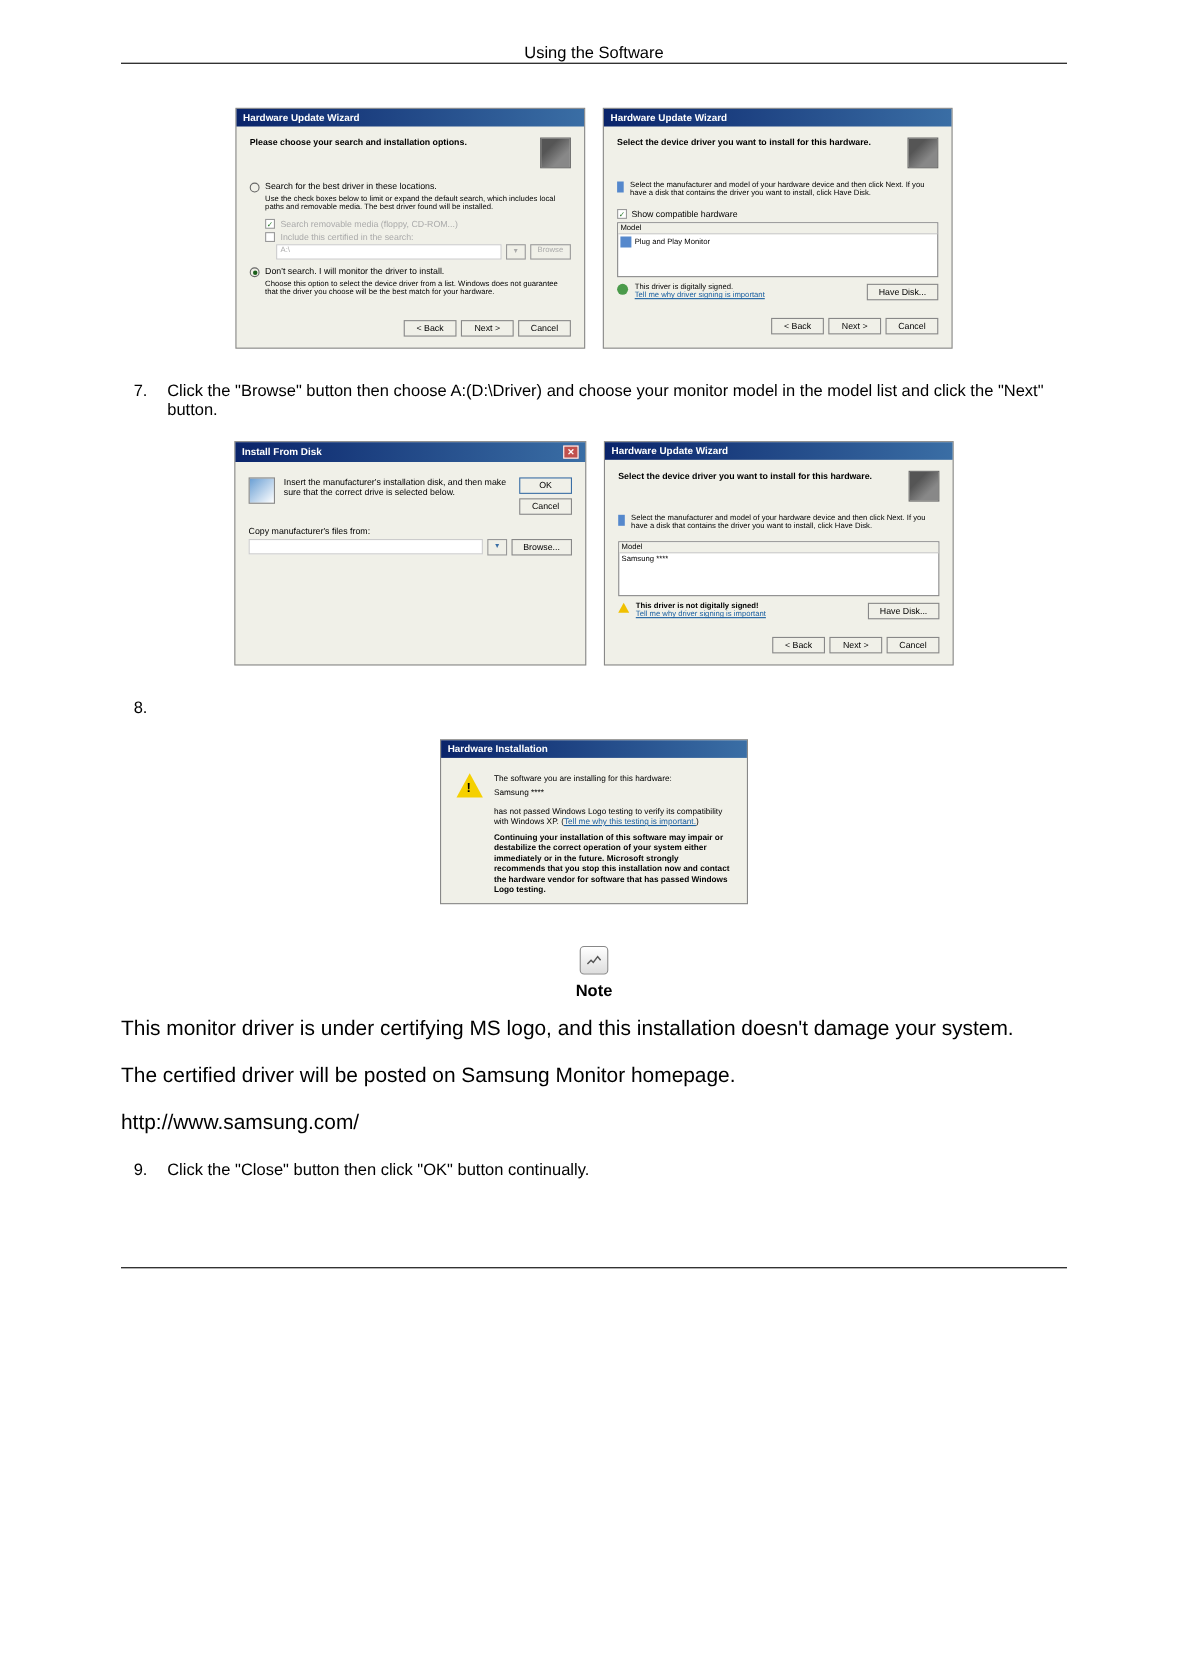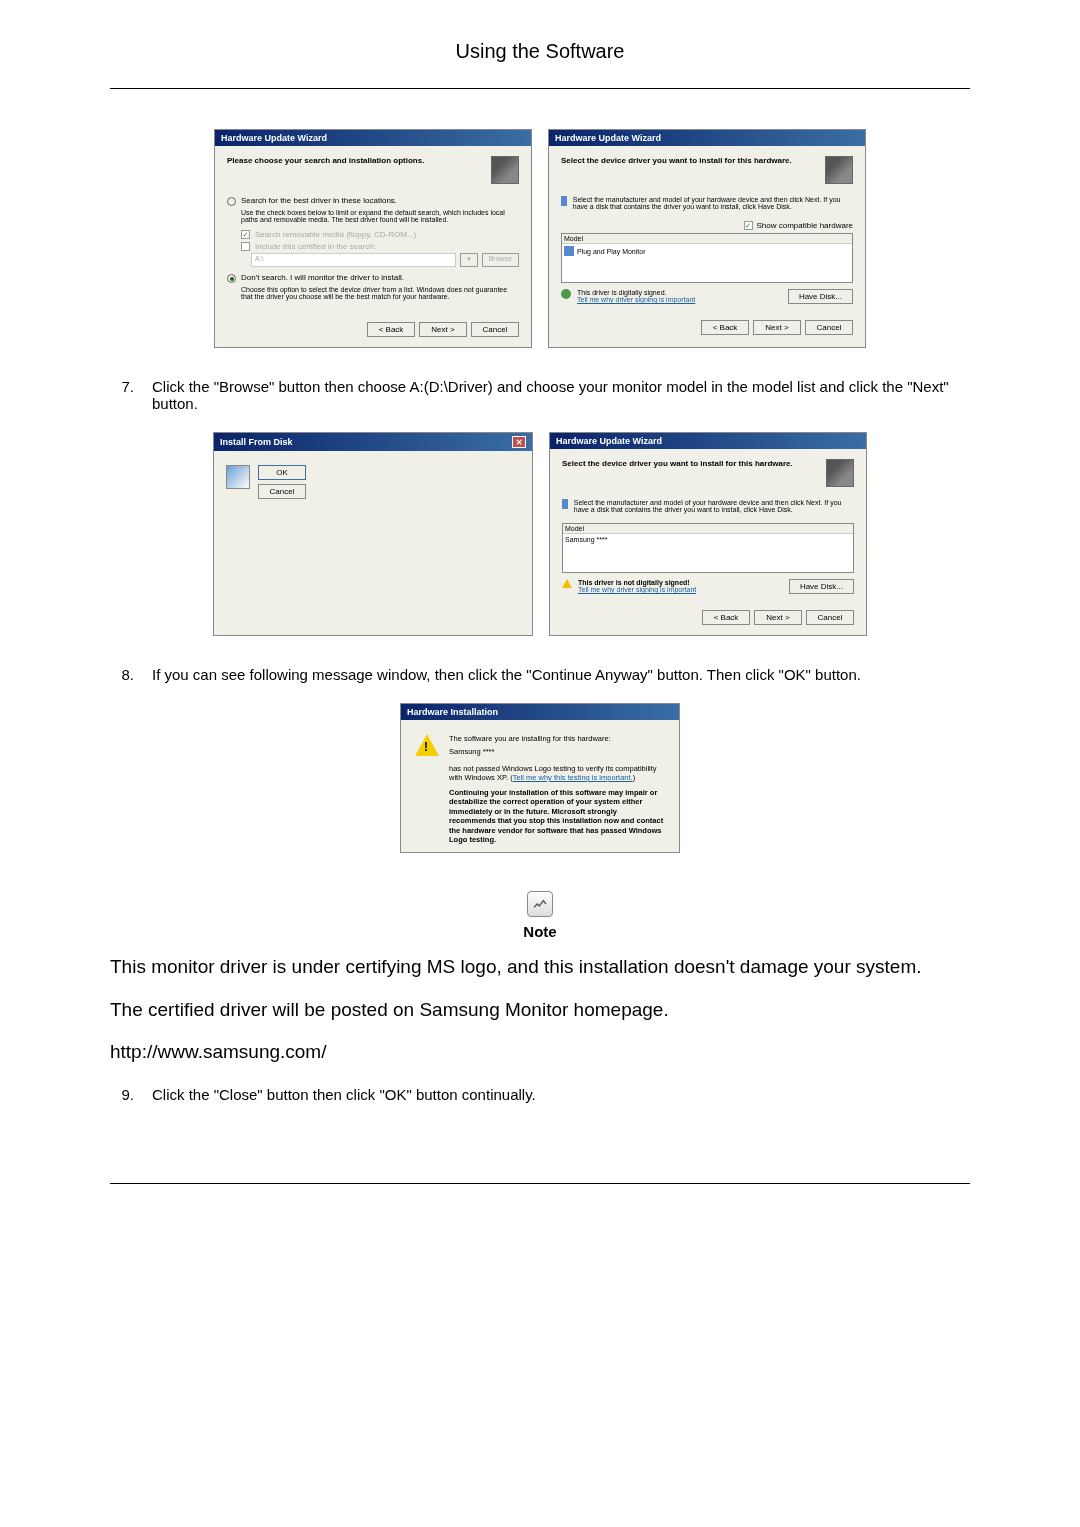--- a/index.html
+++ b/index.html
@@ -5,22 +5,22 @@
     * { margin: 0; padding: 0; box-sizing: border-box; }
     body {
       font-family: Arial, sans-serif;
       background: #fff;
       width: 1080px;
       padding: 40px 110px;
       color: #000;
     }
     .header-title {
       text-align: center;
-      font-size: 20px;
-      margin-bottom: 25px;
+      font-size: 15px;
+      margin-bottom: 0;
     }
     .header-line {
       border-top: 1px solid #000;
       margin-bottom: 40px;
     }
     .footer-line {
       border-top: 1px solid #000;
       margin-top: 80px;
     }
     .dialog-row {
@@ -354,21 +354,21 @@
     </div>
     <div class="dialog-body">
       <div class="dialog-heading-row">
         <div class="dialog-heading">Select the device driver you want to install for this hardware.</div>
         <div class="wizard-icon"></div>
       </div>
       <div class="info-row" style="margin-bottom:10px;">
         <div class="tiny-icon"></div>
         <span>Select the manufacturer and model of your hardware device and then click Next. If you have a disk that contains the driver you want to install, click Have Disk.</span>
       </div>
-      <div style="display:flex;gap:4px;align-items:center;margin-bottom:3px;justify-content:flex-end;">
+      <div style="display:flex;gap:4px;align-items:center;margin-bottom:3px;">
         <span class="checkbox checked">✓</span>
         <span>Show compatible hardware</span>
       </div>
       <div class="listbox">
         <div class="listbox-header">Model</div>
         <div class="list-item">
           <span class="tiny-icon"></span>
           <span>Plug and Play Monitor</span>
         </div>
       </div>
@@ -398,23 +398,32 @@
 
 <div class="dialog-row">
 
   <div class="dialog narrow" style="width:320px;">
     <div class="dialog-titlebar">
       <span>Install From Disk</span>
       <span class="close-x">✕</span>
     </div>
     <div class="install-body">
       <div class="disk-icon"></div>
+      <div class="install-text">Insert the manufacturer's installation disk, and then make sure that the correct drive is selected below.</div>
       <div class="install-btns">
         <div class="btn" style="border:1px solid #3a6ea5;">OK</div>
         <div class="btn">Cancel</div>
+      </div>
+    </div>
+    <div class="copy-row">
+      <div style="margin-bottom:3px;">Copy manufacturer's files from:</div>
+      <div style="display:flex;gap:4px;">
+        <div class="input-box" style="color:#000;background:#fff;"></div>
+        <div class="small-btn" style="color:#3a6ea5;">▾</div>
+        <div class="btn">Browse...</div>
       </div>
     </div>
   </div>
 
   <div class="dialog">
     <div class="dialog-titlebar">
       <span>Hardware Update Wizard</span>
     </div>
     <div class="dialog-body">
       <div class="dialog-heading-row">
@@ -445,21 +454,20 @@
     <div class="dialog-footer">
       <div class="btn">&lt; Back</div>
       <div class="btn">Next &gt;</div>
       <div class="btn">Cancel</div>
     </div>
   </div>
 </div>
 
 <div class="step-text">
   <span class="step-num">8.</span>
-  <span>If you can see following message window, then click the "Continue Anyway" button. Then click "OK" button.</span>
 </div>
 
 <div style="display:flex;justify-content:center;">
 <div class="dialog warn-dialog">
   <div class="dialog-titlebar">
     <span>Hardware Installation</span>
   </div>
   <div class="warn-body">
     <div class="warn-icon"></div>
     <div class="warn-text">

